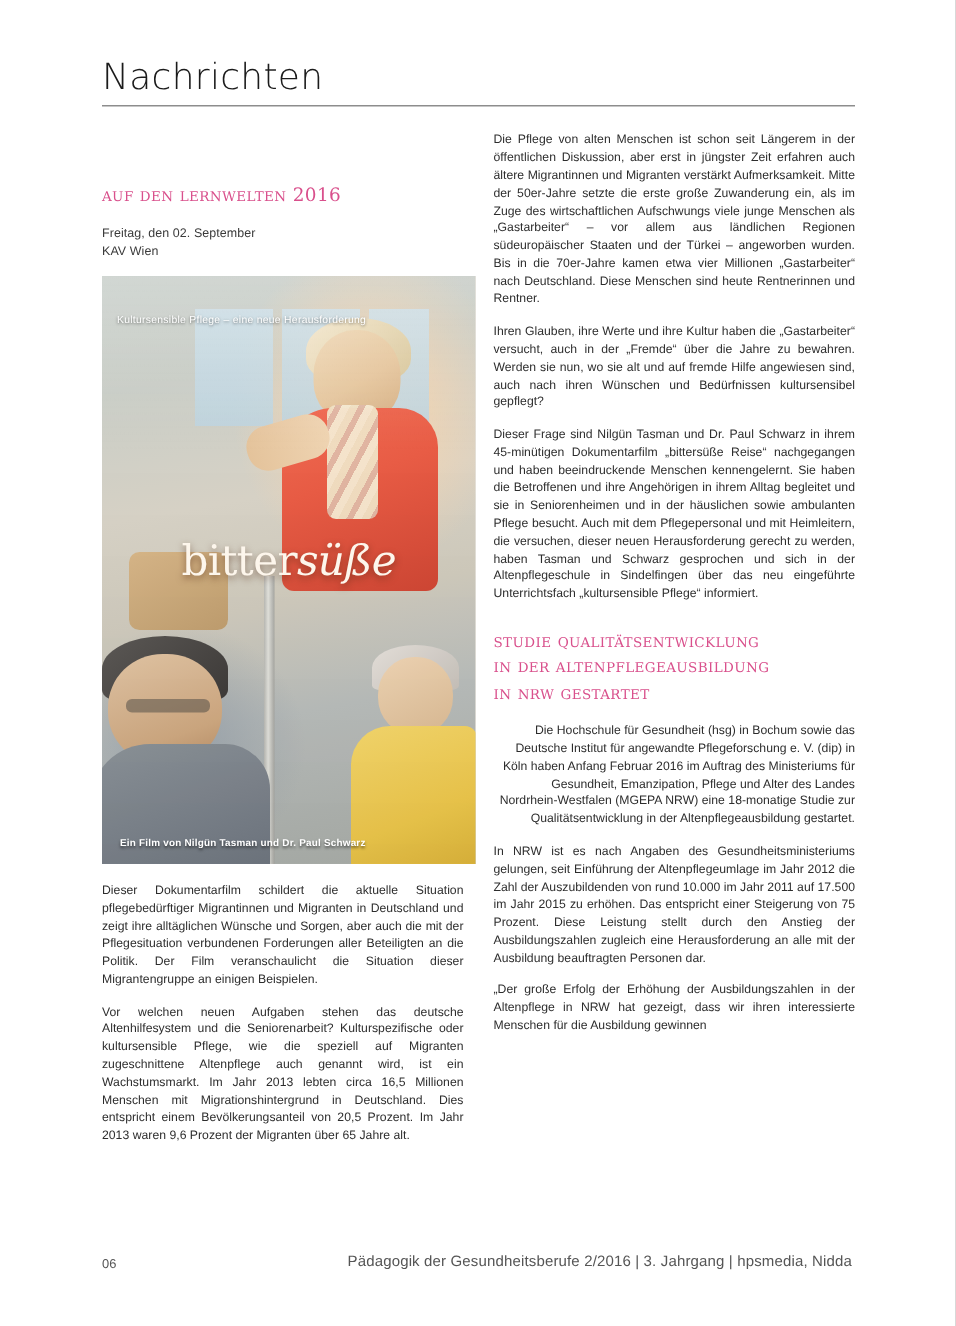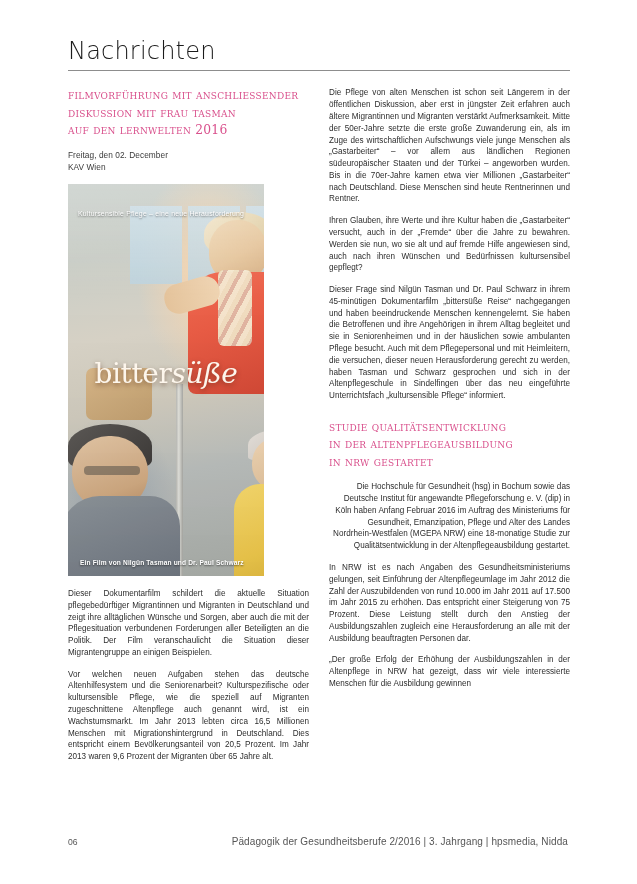--- a/index.html
+++ b/index.html
@@ -87,21 +87,21 @@
     letter-spacing: 0.02px;
     -webkit-hyphens: auto;
     hyphens: auto;
   }
   p.body.last { margin-bottom: 0; }
   p.body.loose { text-align: right; }
 
   
   .figure {
     position: relative;
-    width: 196px;
+    width: 249px;
     height: 392px;
     margin: 0 0 12px 0;
     overflow: hidden;
     background: #cfc9bd;
   }
   .poster-bg {
     position: absolute;
     inset: 0;
     background:
       radial-gradient(ellipse 60% 45% at 72% 22%, rgba(255,214,170,0.95) 0%, rgba(255,214,170,0) 62%),
@@ -293,26 +293,26 @@
   <div class="page-inner">
 
     <div class="masthead">Nachrichten</div>
     <div class="masthead-rule"></div>
 
     <div class="columns">
 
       <div class="col">
 
         <div class="art-head">
-          <span class="line">Filmvorführung mit anschliessender</span><br>
-          <span class="line">Diskussion mit Frau Tasman</span><br>
+          <br>
+          <br>
           <span class="line">auf den Lernwelten 2016</span>
         </div>
 
-        <div class="sub-line" style="white-space:pre-line;">Freitag, den 02. December
+        <div class="sub-line" style="white-space:pre-line;">Freitag, den 02. September
 KAV Wien</div>
 
         <div class="figure">
           <div class="poster-bg"></div>
           <div class="pane p1"></div>
           <div class="pane p2"></div>
           <div class="pane p3"></div>
           <div class="fig-chair"></div>
           <div class="fig-scarf"></div>
           <div class="fig-woman-head"></div>
@@ -350,21 +350,21 @@
         <p class="body">Dieser Frage sind Nilgün Tasman und Dr. Paul Schwarz in ihrem 45-minütigen Dokumentarfilm „bittersüße Reise“ nachgegangen und haben beeindruckende Menschen kennengelernt. Sie haben die Betroffenen und ihre Angehörigen in ihrem Alltag begleitet und sie in Seniorenheimen und in der häuslichen sowie ambulanten Pflege besucht. Auch mit dem Pflegepersonal und mit Heimleitern, die versuchen, dieser neuen Herausforderung gerecht zu werden, haben Tasman und Schwarz gesprochen und sich in der Altenpflegeschule in Sindelfingen über das neu eingeführte Unterrichtsfach „kultursensible Pflege“ informiert.</p>
 
         <div class="art-head second">
           <span class="line">Studie Qualitätsentwicklung</span><br>
           <span class="line">in der Altenpflegeausbildung</span><br>
           <span class="line">in NRW gestartet</span>
         </div>
 
         <p class="body loose">Die Hochschule für Gesundheit (hsg) in Bochum sowie das Deutsche Institut für angewandte Pflegeforschung e. V. (dip) in Köln haben Anfang Februar 2016 im Auftrag des Ministeriums für Gesundheit, Emanzipation, Pflege und Alter des Landes Nordrhein-Westfalen (MGEPA NRW) eine 18-monatige Studie zur Qualitätsentwicklung in der Altenpflegeausbildung gestartet.</p>
         <p class="body">In NRW ist es nach Angaben des Gesundheitsministeriums gelungen, seit Einführung der Altenpflegeumlage im Jahr 2012 die Zahl der Auszubildenden von rund 10.000 im Jahr 2011 auf 17.500 im Jahr 2015 zu erhöhen. Das entspricht einer Steigerung von 75 Prozent. Diese Leistung stellt durch den Anstieg der Ausbildungszahlen zugleich eine Herausforderung an alle mit der Ausbildung beauftragten Personen dar.</p>
-        <p class="body last">„Der große Erfolg der Erhöhung der Ausbildungszahlen in der Altenpflege in NRW hat gezeigt, dass wir viele interessierte Menschen für die Ausbildung gewinnen</p>
+        <p class="body last">„Der große Erfolg der Erhöhung der Ausbildungszahlen in der Altenpflege in NRW hat gezeigt, dass wir ihren interessierte Menschen für die Ausbildung gewinnen</p>
 
       </div>
 
     </div>
   </div>
 
   <div class="footer">
     <div class="footer-page">06</div>
     <div class="footer-note">Pädagogik der Gesundheitsberufe 2/2016  |  3. Jahrgang  |  hpsmedia, Nidda</div>
   </div>

